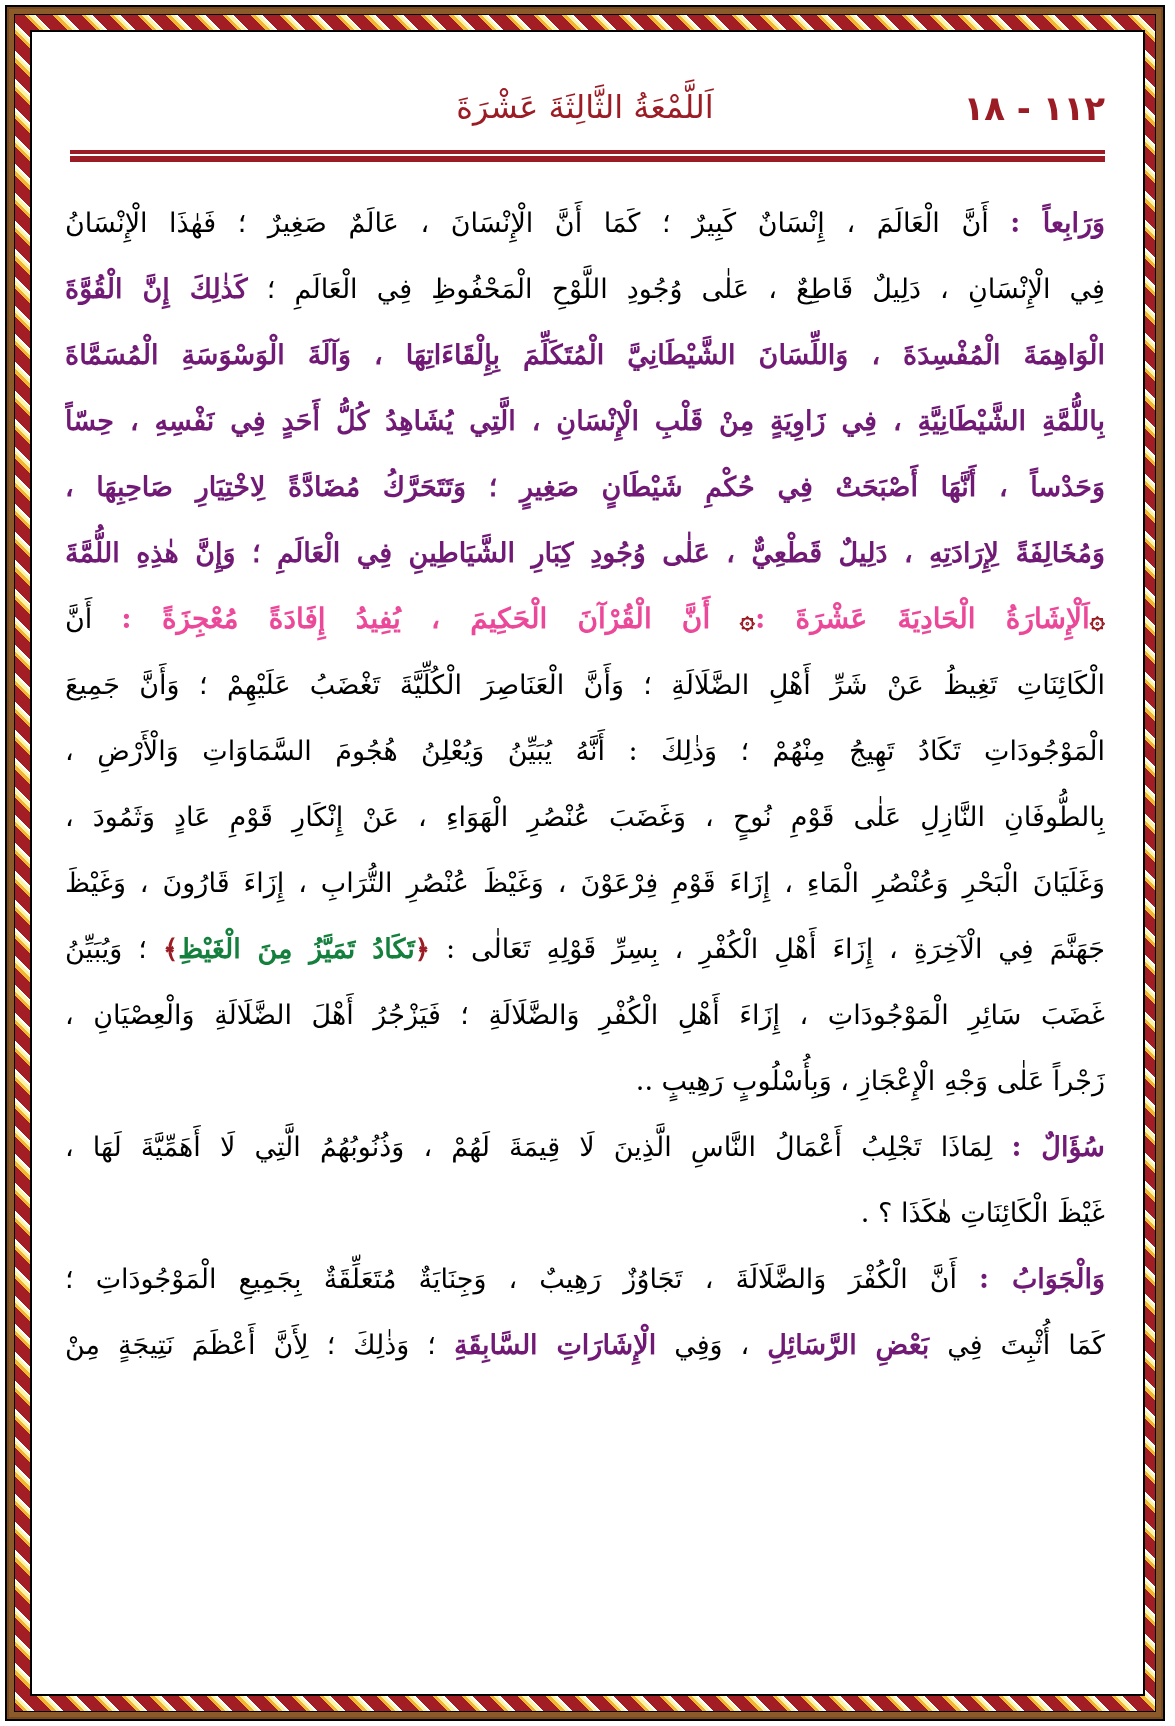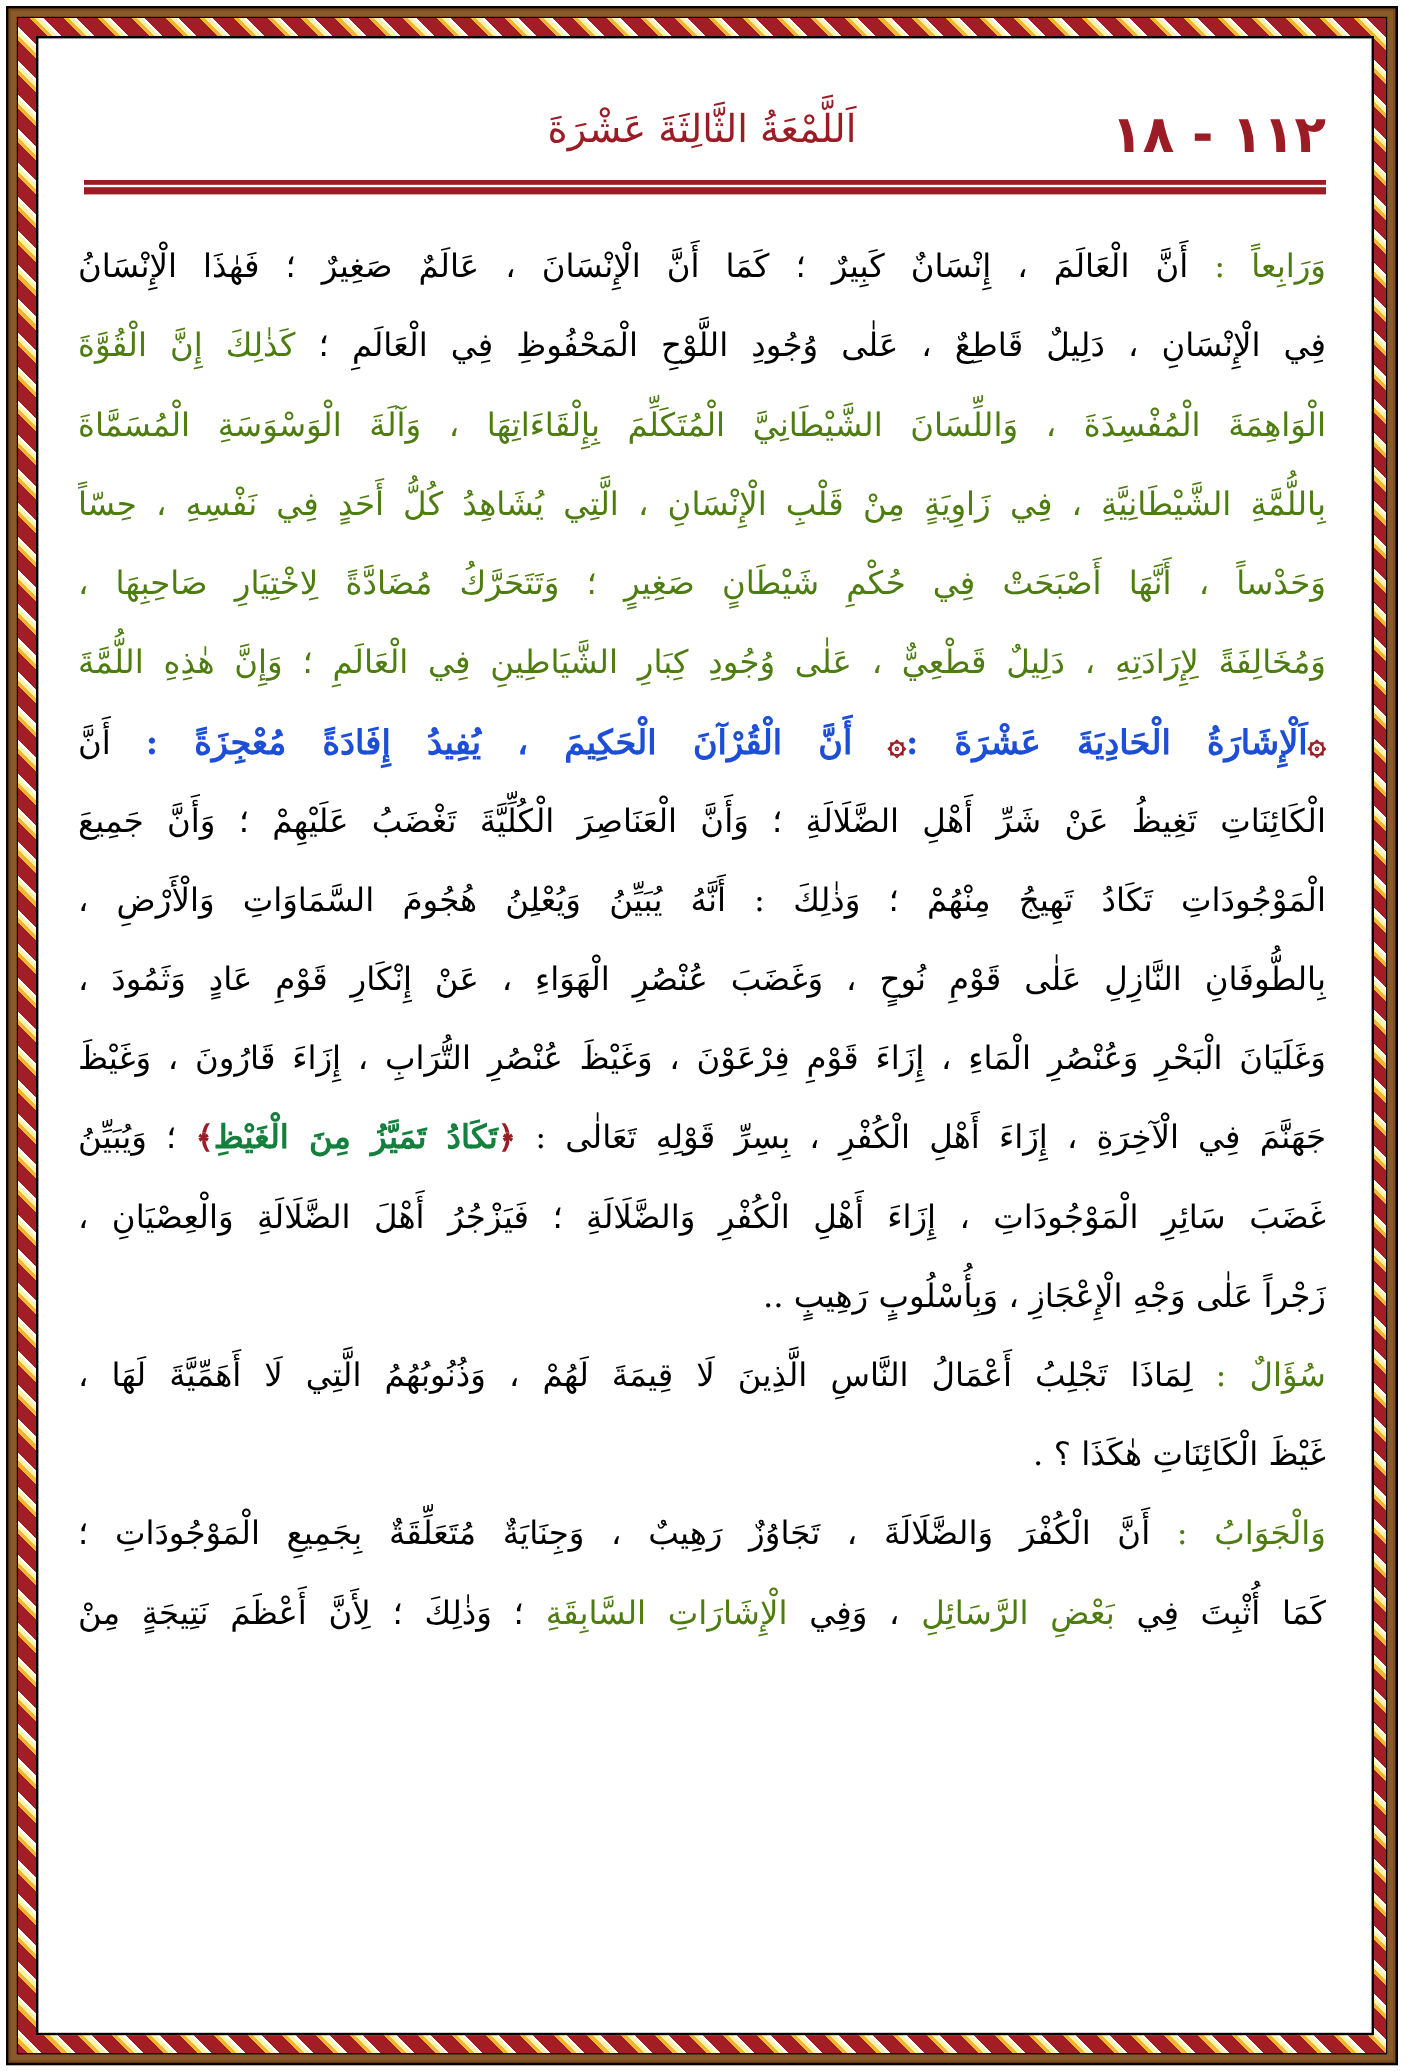--- a/index.html
+++ b/index.html
@@ -7,31 +7,31 @@
   .frame { position:absolute; left:5px; top:5px; width:1160px; height:1716px; box-sizing:border-box;
     border:2px solid #000; background:#7a4a1e; }
   .frame-brown-outer { position:absolute; left:2px; top:2px; right:2px; bottom:2px; background:#8b5a2b; }
   .chain { position:absolute; left:7px; top:7px; right:7px; bottom:7px; border:1px solid #000;
     background:
       repeating-linear-gradient(45deg, #a31e24 0 6px, #f2b632 6px 9px, #fbf3a8 9px 12px, #ffffff 12px 14px, #a31e24 14px 20px);
   }
   .chain-inner-brown { position:absolute; left:24px; top:24px; right:24px; bottom:24px; background:#8b5a2b; border:1px solid #000; }
   .page { position:absolute; left:30px; top:30px; right:30px; bottom:30px; background:#ffffff; border:2px solid #000; }
   .header { position:absolute; left:65px; right:70px; top:88px; height:50px; direction:rtl; }
-  .page-number { position:absolute; right:0; top:0; font-family:"DejaVu Sans", sans-serif; font-weight:bold; font-size:43px; color:#9b1c24; }
+  .page-number { position:absolute; right:0; top:0; font-family:"DejaVu Sans", sans-serif; font-weight:bold; font-size:34px; color:#9b1c24; }
   .chapter-title { position:absolute; left:0; right:0; top:0; text-align:center; font-family:"DejaVu Sans", sans-serif; font-weight:normal; font-size:32px; color:#9b1c24; }
   .rule { position:absolute; left:70px; right:70px; height:4px; background:#9b1c24; }
   .rule.r1 { top:150px; }
   .rule.r2 { top:156px; height:6px; }
   .body-text { position:absolute; left:65px; right:70px; top:190px; direction:rtl; font-family:"DejaVu Serif", serif; font-size:27px; line-height:66px; color:#000; text-align:justify; }
   .line { display:block; white-space:nowrap; text-align-last:justify; text-align:justify; height:66px; overflow:hidden; }
   .line.last { text-align-last:right; }
-  .red { color:#4d7c0f; font-weight:normal; }
+  .red { color:#701a75; font-weight:bold; }
   .blue { color:#15803d; font-weight:bold; }
-  .heading-red { color:#1d4ed8; font-weight:bold; font-size:28px; }
+  .heading-red { color:#ec4899; font-weight:bold; font-size:28px; }
   .orn { color:#9b1c24; font-weight:bold; font-size:26px; }
 </style>
 </head>
 <body>
 
 <div class="frame">
   <div class="frame-brown-outer"></div>
   <div class="chain"></div>
   <div class="chain-inner-brown"></div>
 </div>

